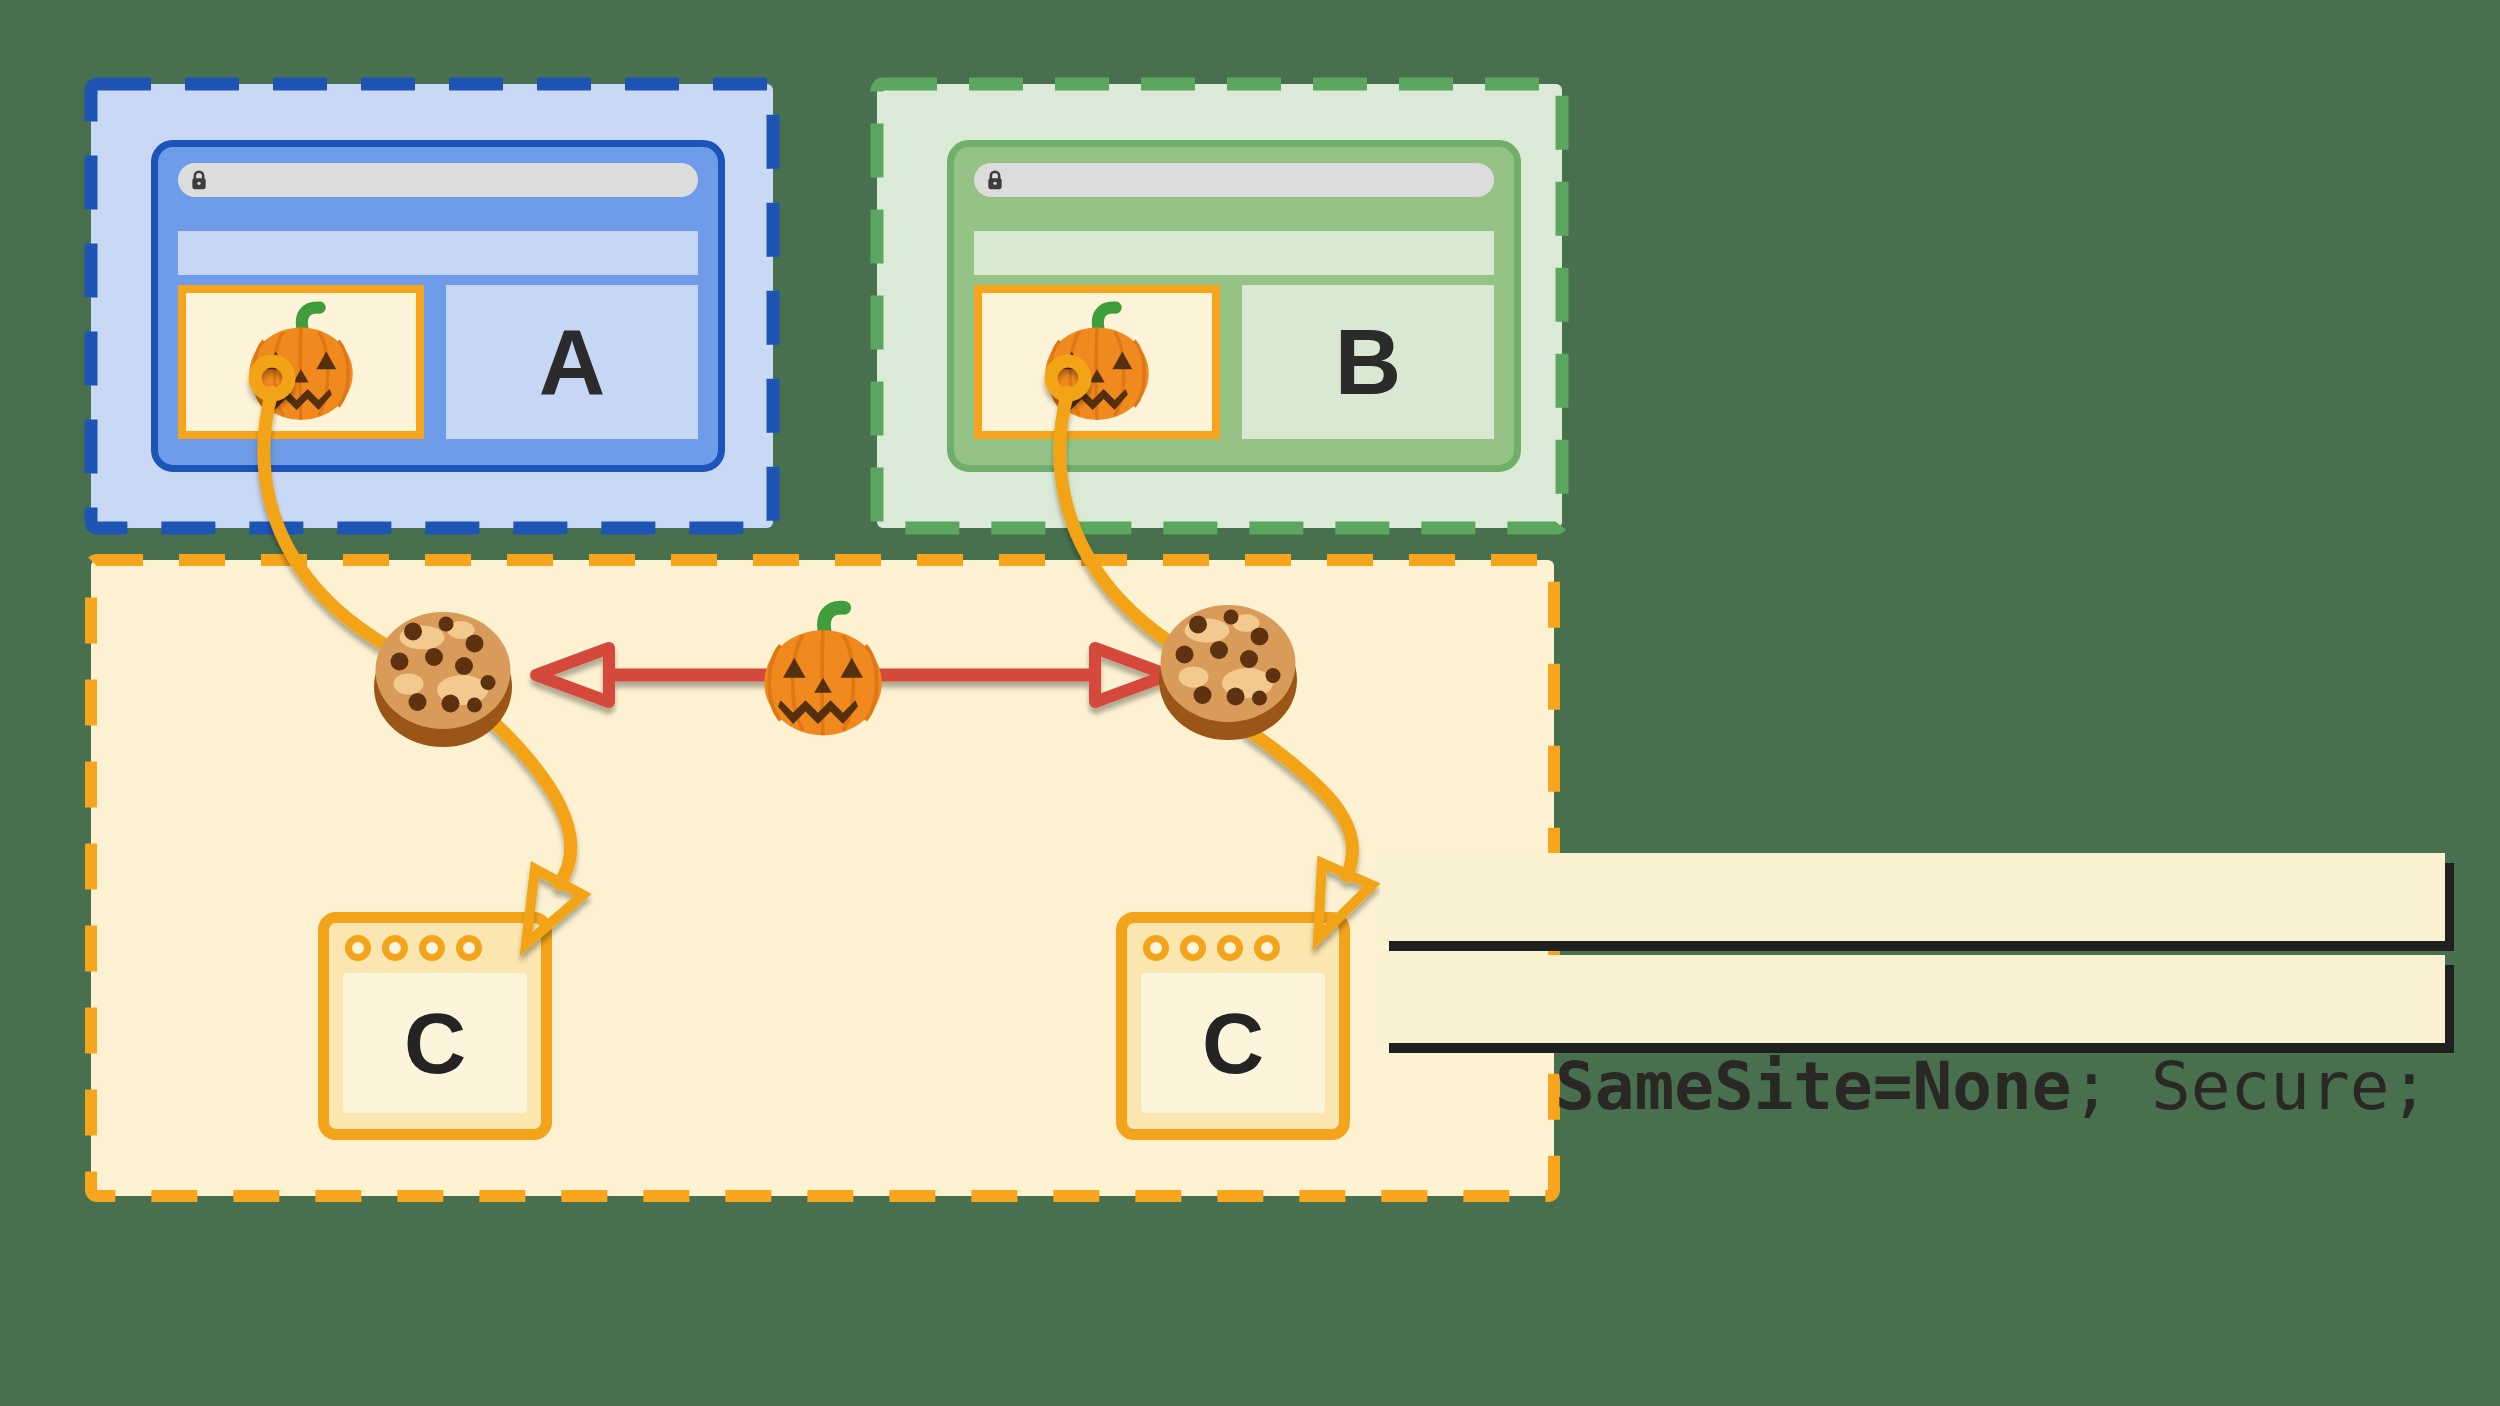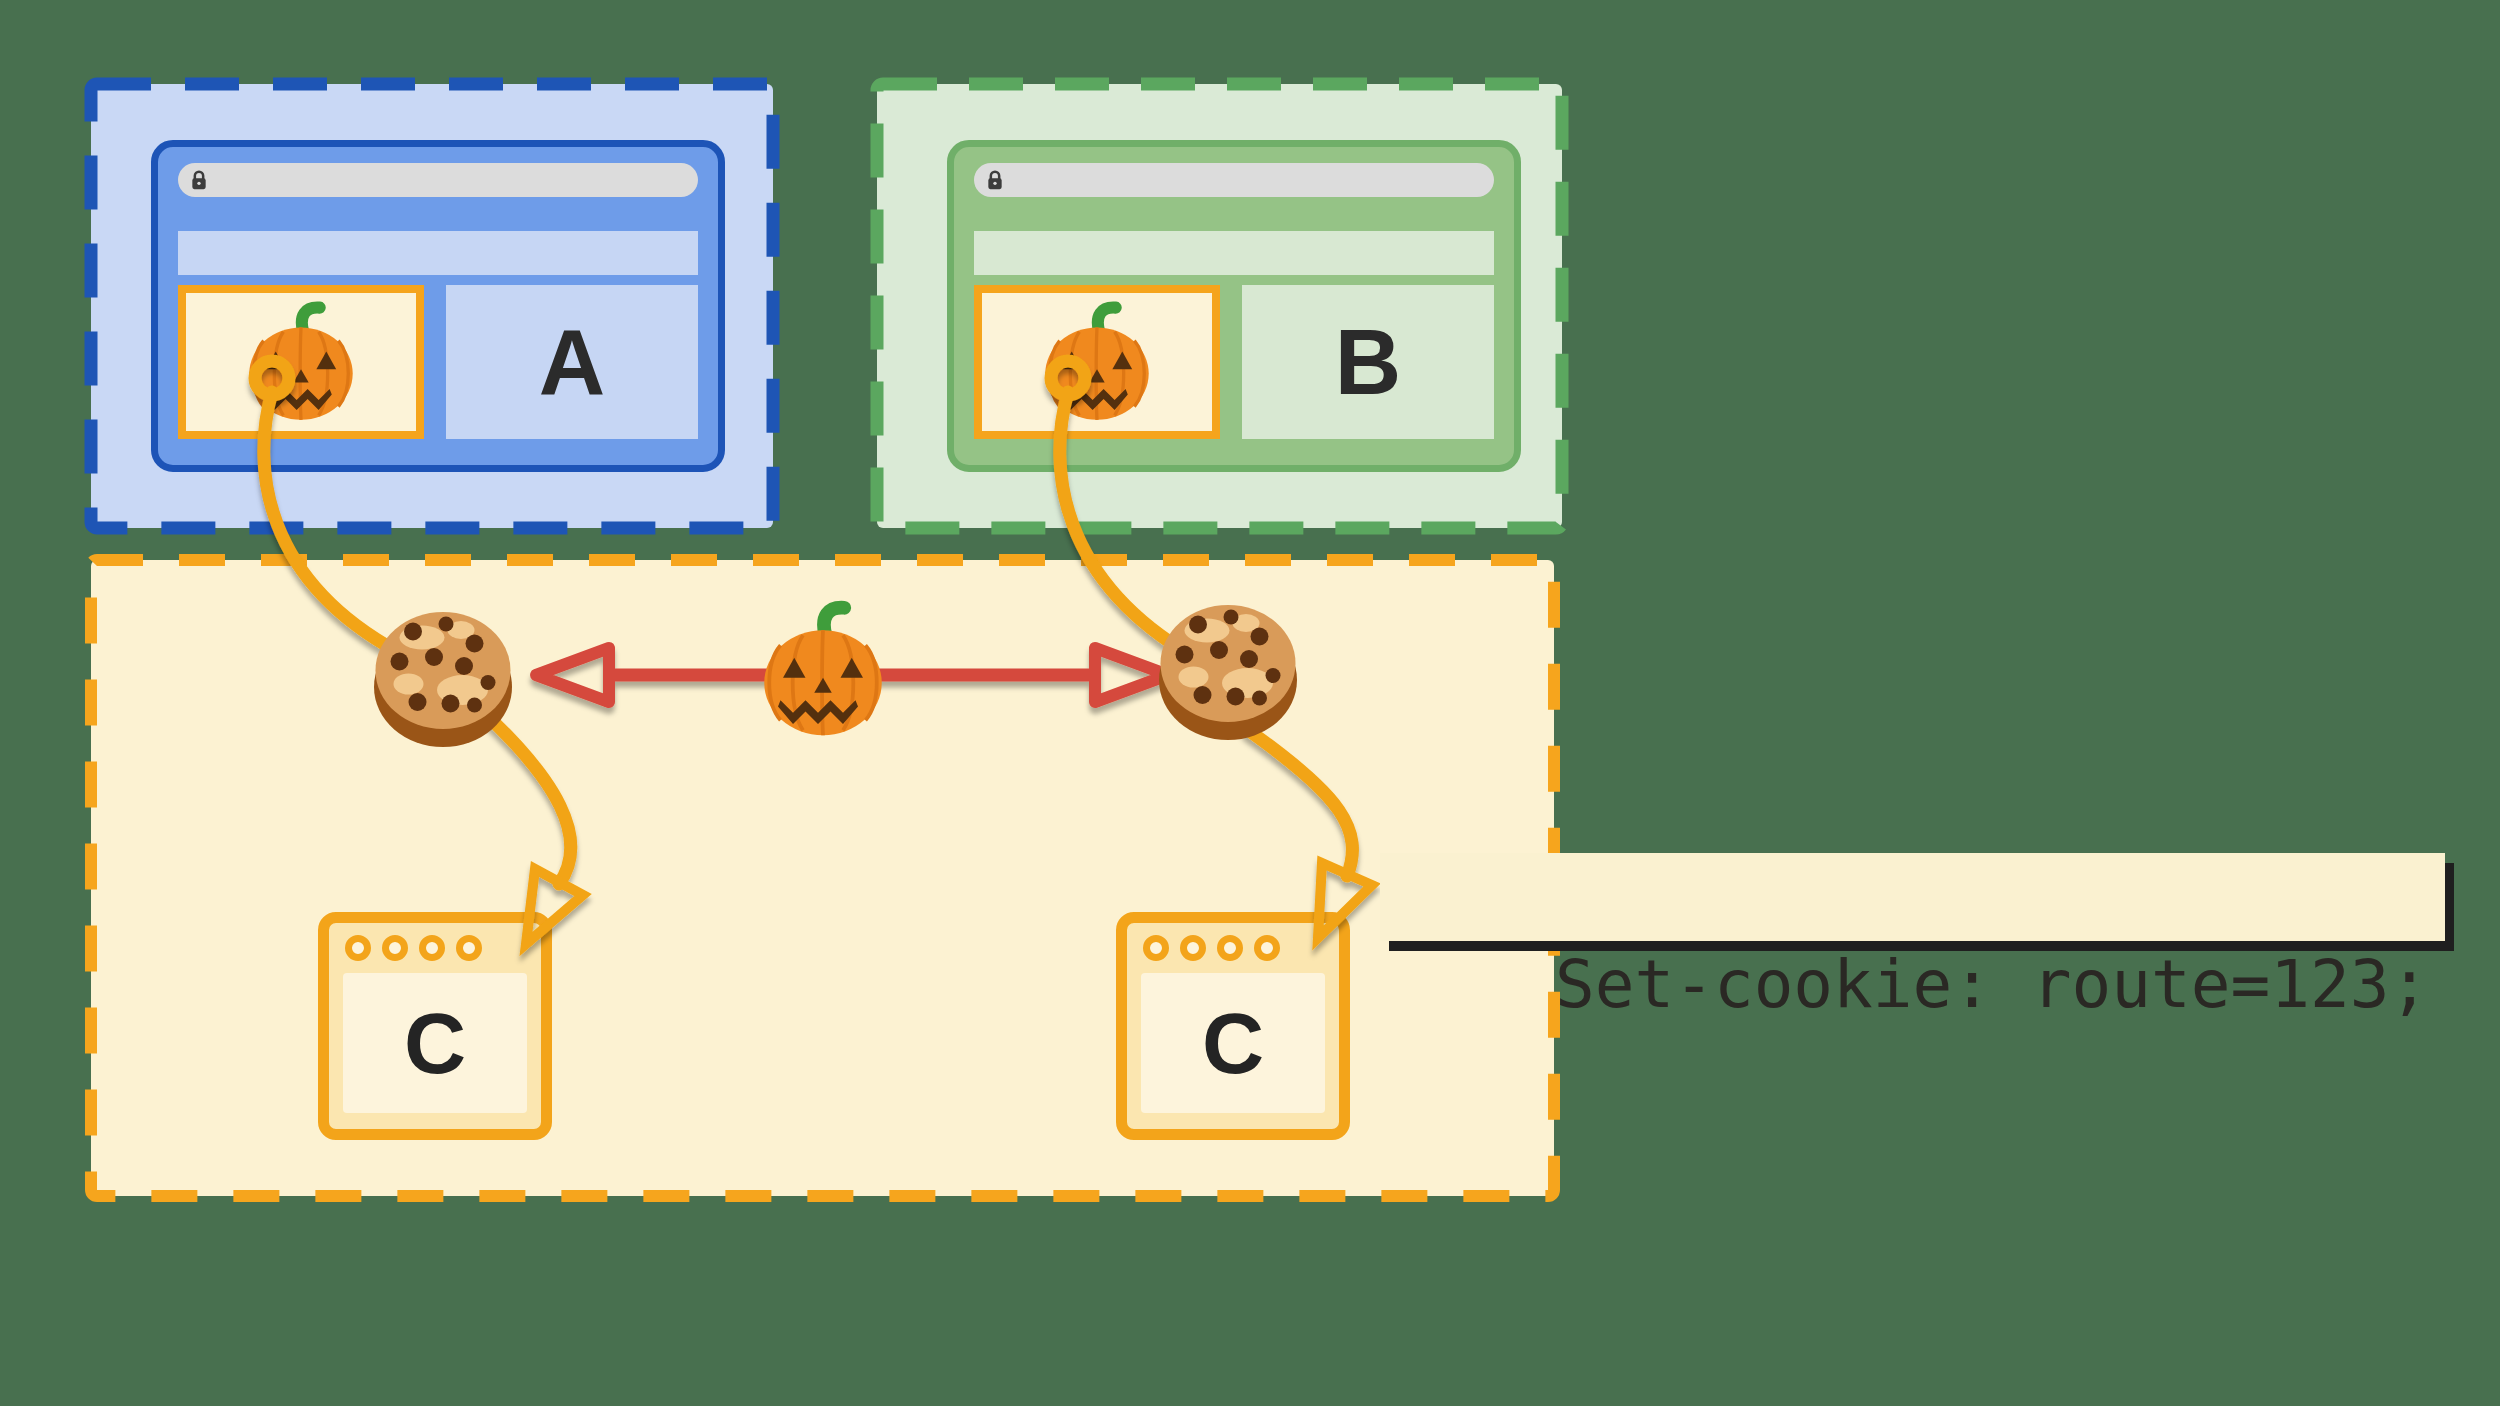--- a/index.html
+++ b/index.html
@@ -184,14 +184,17 @@
   <svg class="sprite" style="left:1153px;top:593px" width="150" height="150">
       <use href="#cookie"></use>
     </svg>
   <svg class="sprite" style="left:748px;top:600px" width="150" height="138">
       <use href="#pumpkin"></use>
     </svg>
 
   <div class="code-line code-line-1">
     <span>Set-cookie: route=123;</span>
   </div>
+  <div class="code-line code-line-2">
+    <b>SameSite=None</b><span>; Secure;</span>
+  </div>
 
 </div>
 
 </body></html>

